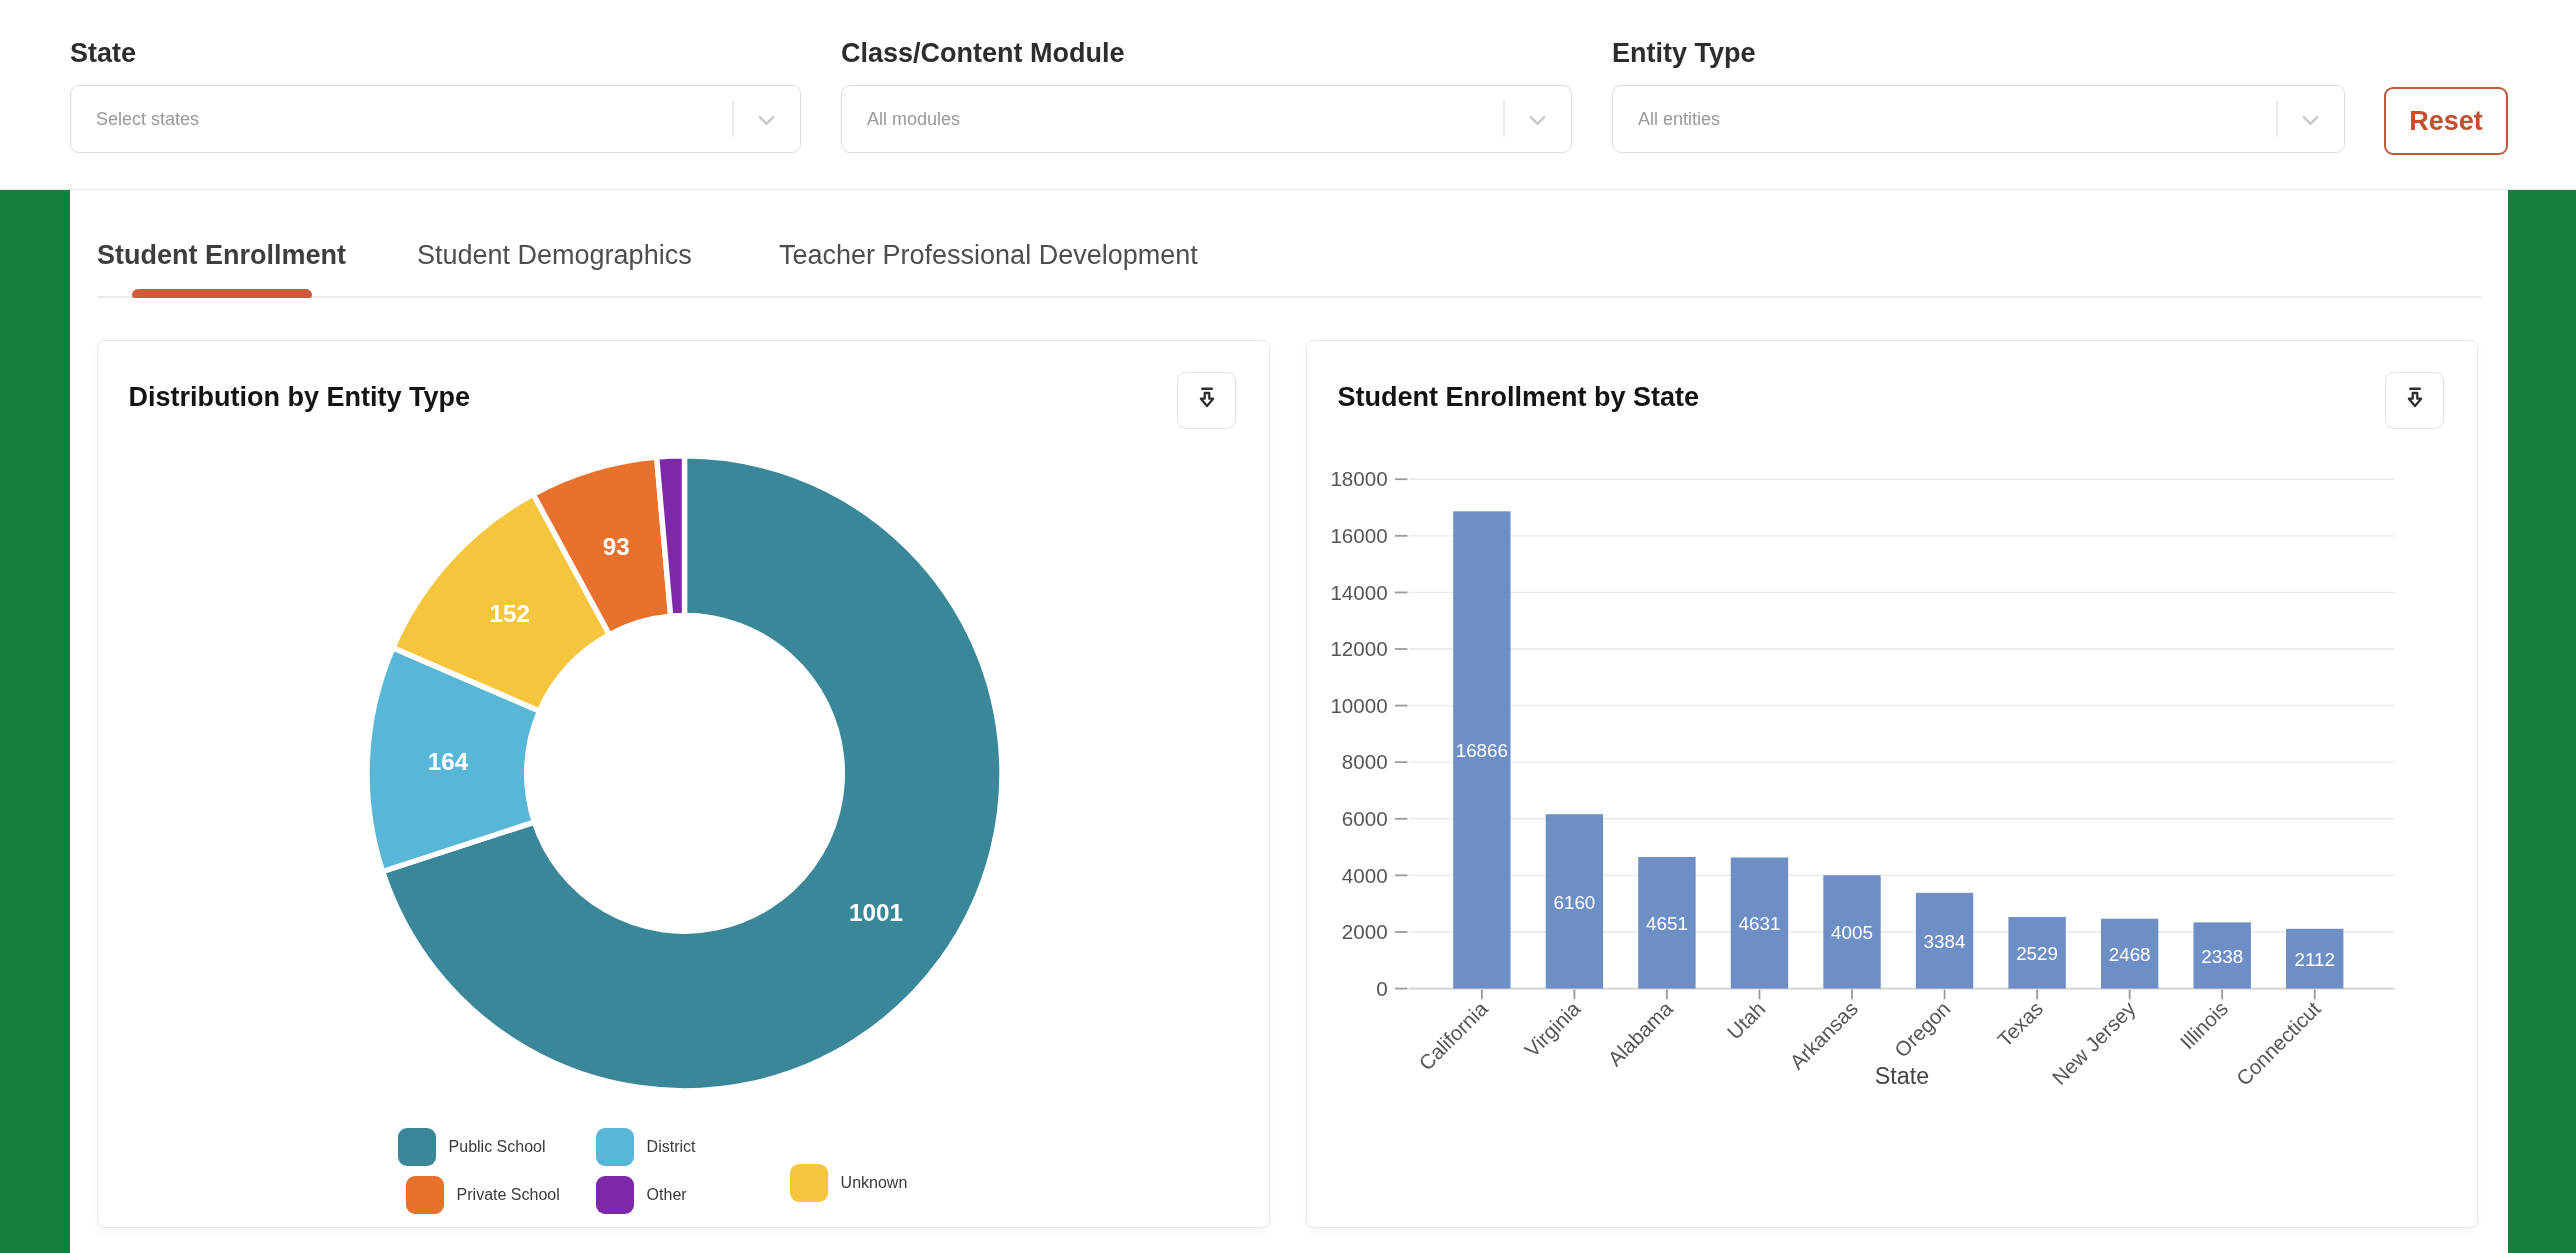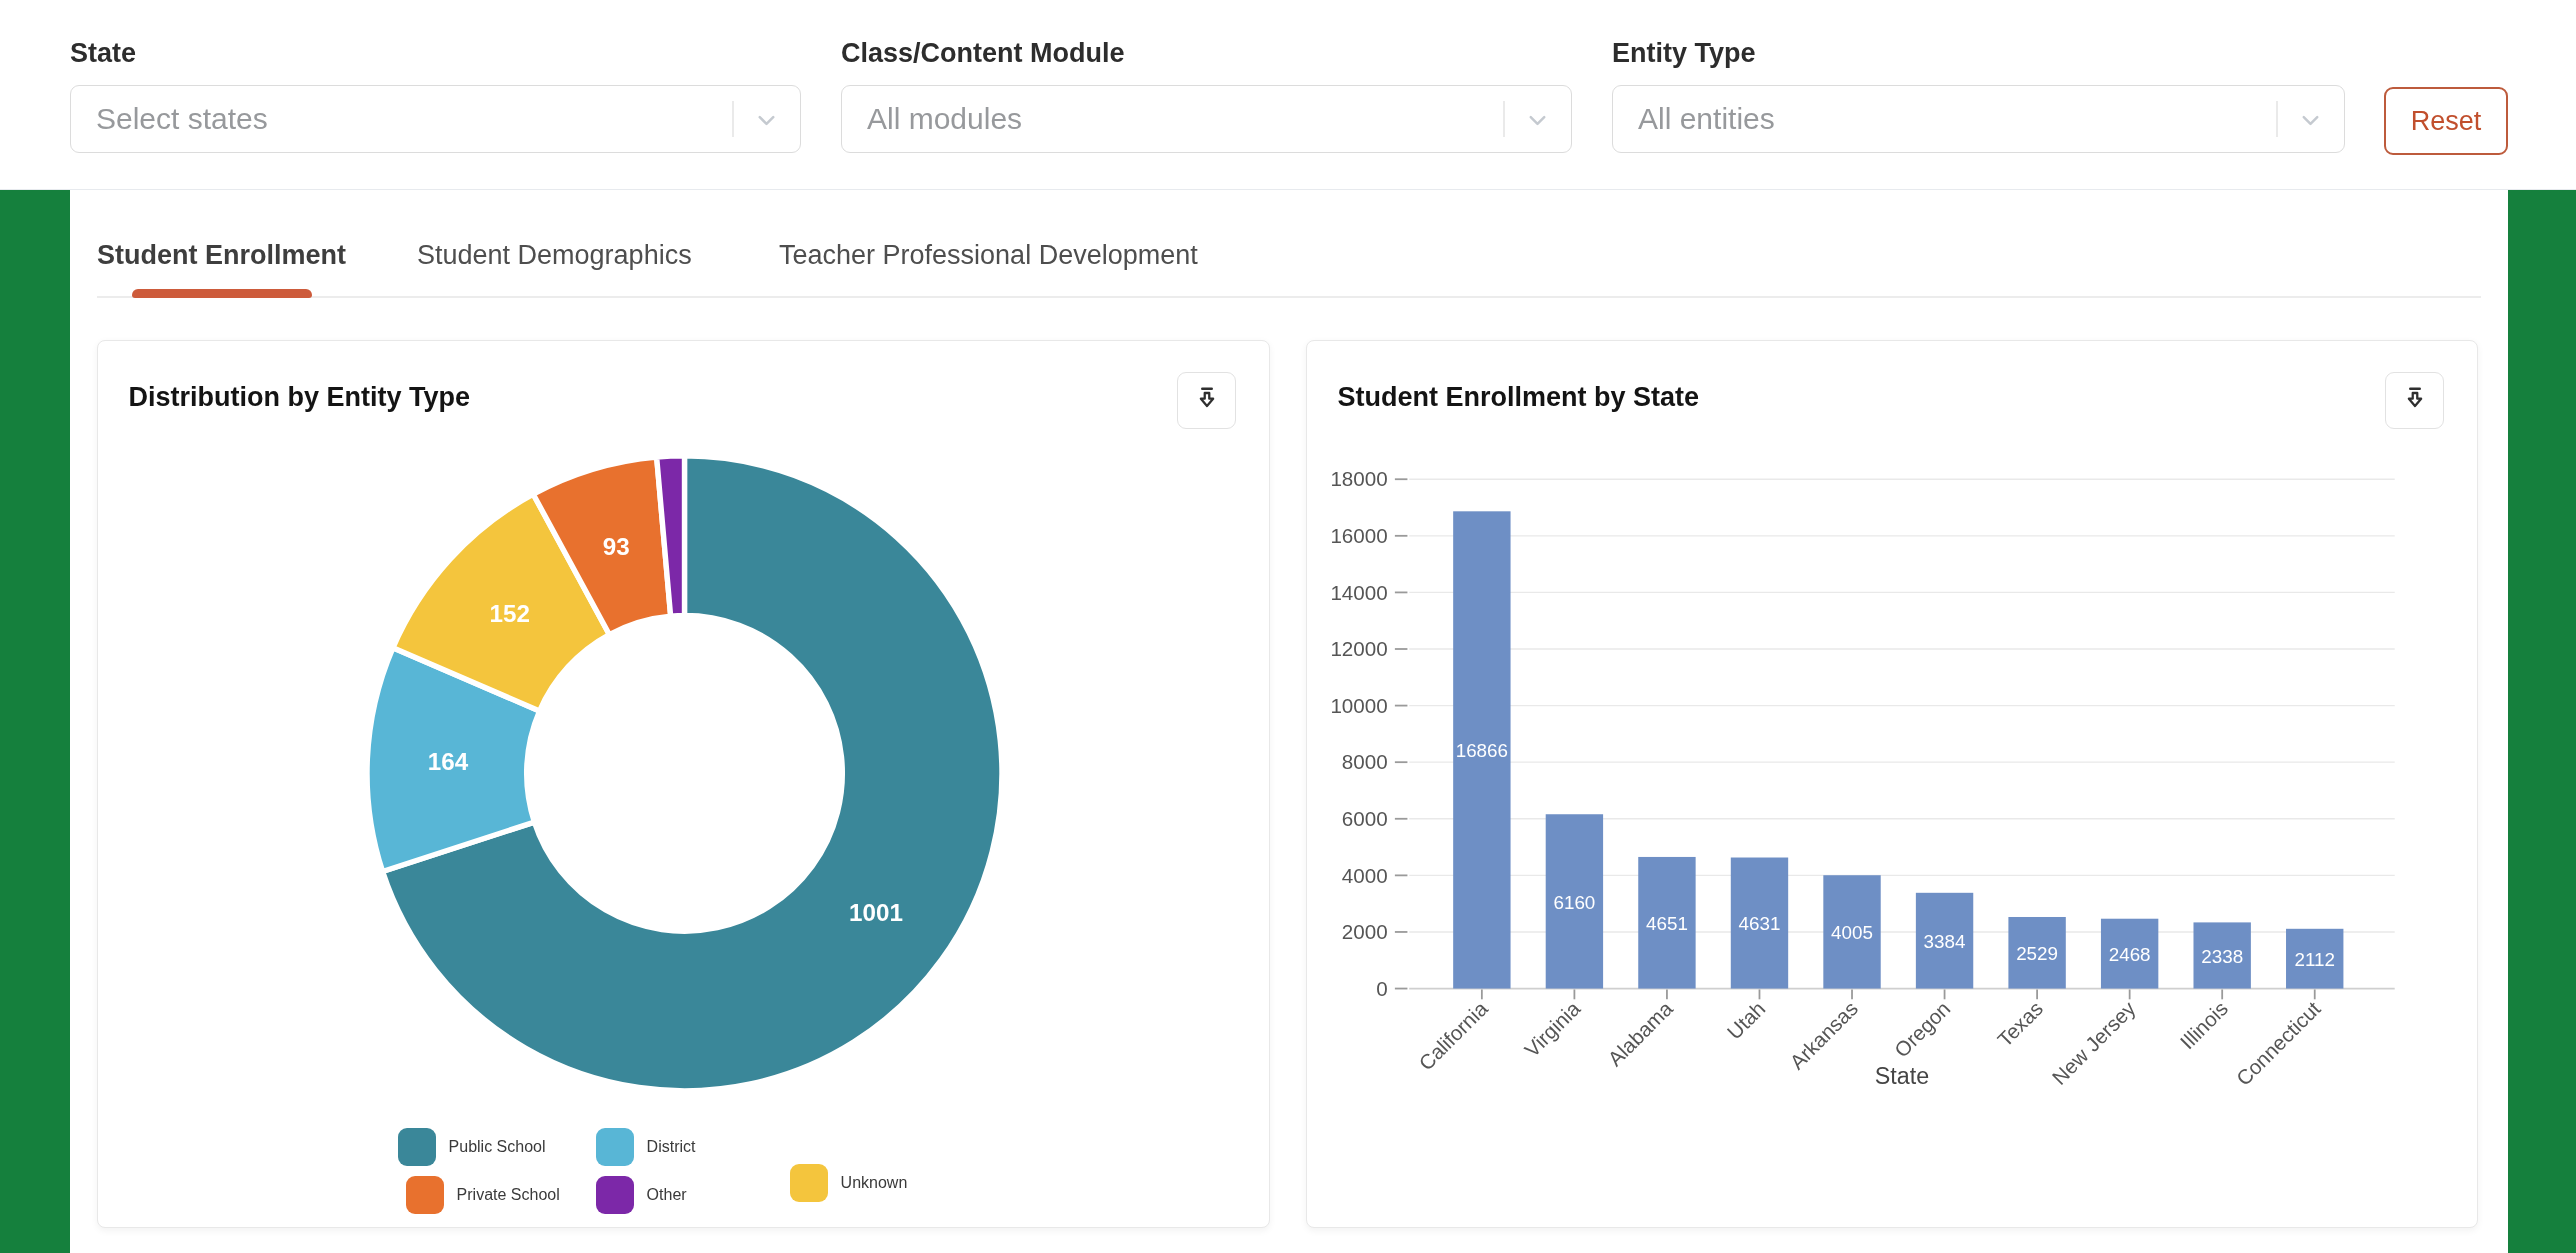--- a/index.html
+++ b/index.html
@@ -3,24 +3,24 @@
 <meta charset="utf-8">
 <style>
   html,body{margin:0;padding:0;background:#edf0f5;font-family:"Liberation Sans",sans-serif;}
   .screen{position:relative;width:2576px;height:1254px;background:#15803d;overflow:hidden;}
 
   
   .filter-bar{position:absolute;left:0;top:0;width:2576px;height:190px;background:#ffffff;border-bottom:0.9px solid #e7eaee;box-sizing:border-box;}
   .filter-group{position:absolute;top:36px;}
   .filter-label{font-size:27px;font-weight:600;color:#2d2d2d;height:34px;line-height:34px;margin-bottom:15.2px;}
   .select{position:relative;height:68px;border:1.8px solid #dcdcdc;border-radius:9px;background:#fff;display:flex;align-items:center;cursor:pointer;box-sizing:border-box;}
-  .select-placeholder{margin-left:25px;font-size:30px;color:#97999c;}
+  .select-placeholder{margin-left:25px;font-size:18px;color:#97999c;}
   .select-divider{position:absolute;right:66px;top:15.2px;width:1.8px;height:36px;background:#eaeaea;}
   .select-chevron{position:absolute;right:20px;top:20.6px;width:27px;height:27px;}
-  .reset-btn{position:absolute;left:2384px;top:87px;width:124px;height:68px;background:#fff;border:2.7px solid #bd5b3c;border-radius:9px;color:#c14f2d;font-size:27px;font-weight:400;font-family:inherit;cursor:pointer;}
+  .reset-btn{position:absolute;left:2384px;top:87px;width:124px;height:68px;background:#fff;border:2.7px solid #bd5b3c;border-radius:9px;color:#c14f2d;font-size:27px;font-weight:700;font-family:inherit;cursor:pointer;}
 
   
   .panel{position:absolute;left:70px;top:190px;width:2438px;height:1064px;background:#ffffff;}
   .tab{position:absolute;top:50px;font-size:27px;color:#4e4e4e;cursor:pointer;white-space:nowrap;}
   .tab.active{font-weight:700;color:#3e3e3e;text-align:right;}
   .tabs-rule{position:absolute;left:27px;top:106px;width:2384px;height:1.8px;background:#ececec;}
   .tabs-inkbar{position:absolute;left:62px;top:99px;width:180px;height:9px;background:#cd5b3b;border-radius:9px 9px 4.5px 4.5px;}
 
   
   .card{position:absolute;top:150px;height:888px;background:#fff;border:1.8px solid #e8e8e8;border-radius:8px;box-shadow:0 2.7px 7.2px rgba(0,0,0,0.05);box-sizing:border-box;}

